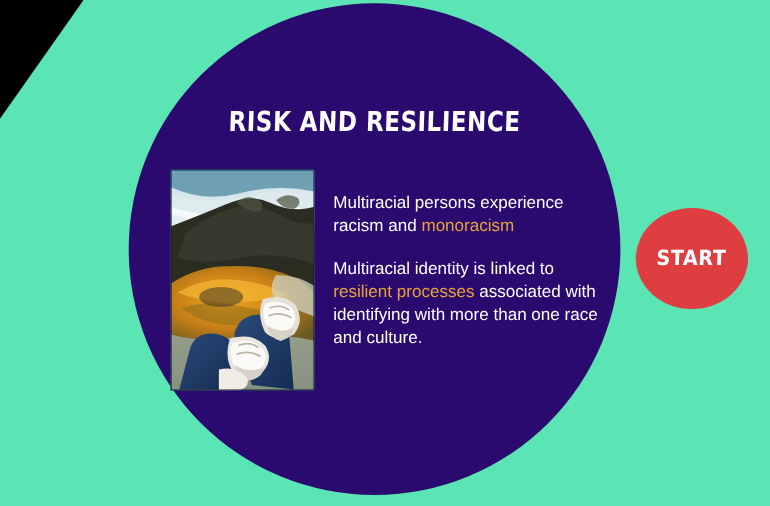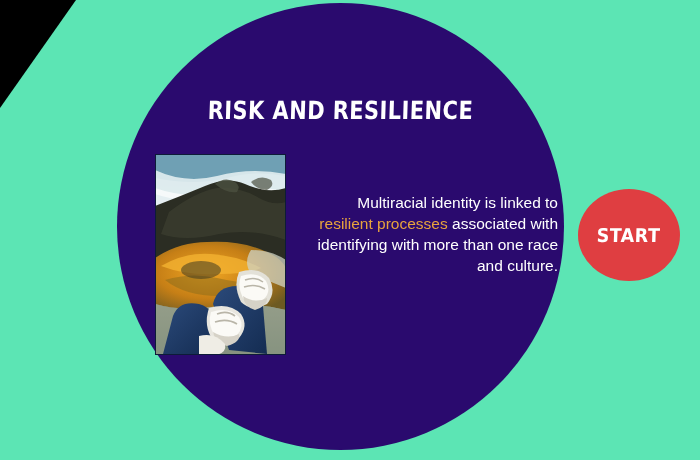--- a/index.html
+++ b/index.html
@@ -77,21 +77,21 @@
     position: absolute;
     left: 303px;
     top: 174px;
     width: 255px;
     color: #ffffff;
     font-family: "Liberation Sans", sans-serif;
     font-size: 15.5px;
     line-height: 21px;
   }
   #body-copy p { margin: 0; }
-  #para-2 { margin-top: 18px !important; text-align: right; }
+  #para-2 { margin-top: 18px !important; }
   .hl { color: #e8a33d; }
 
   
   #start-button {
     position: absolute;
     left: 578px;
     top: 189px;
     width: 102px;
     height: 92px;
     border-radius: 50%;
@@ -171,20 +171,21 @@
       <path d="M88 142 Q100 150 112 144 Q113 152 100 156 Q89 153 88 142 Z" fill="#d6d2c7"></path>
       <path d="M90 126 Q100 122 108 128" stroke="#b9b5a8" stroke-width="1.5" fill="none"></path>
       <path d="M89 133 Q100 129 110 135" stroke="#b9b5a8" stroke-width="1.5" fill="none"></path>
 
       <path d="M44 182 Q60 178 70 190 Q72 198 62 201 L44 201 Z" fill="#efede5"></path>
       <path d="M0 0 H131 V201 H0 Z" fill="none" stroke="#0d1b38" stroke-width="2"></path>
     </svg>
   </div>
 
   <div id="body-copy">
+    <p id="para-1"><span>Multiracial persons experience racism and </span><span class="hl">monoracism</span></p>
     <p id="para-2"><span>Multiracial identity is linked to </span><span class="hl">resilient processes</span><span> associated with identifying with more than one race and culture.</span></p>
   </div>
 
   <div id="start-button">
     <span id="start-label">START</span>
   </div>
 
 </div>
 
 </body></html>

